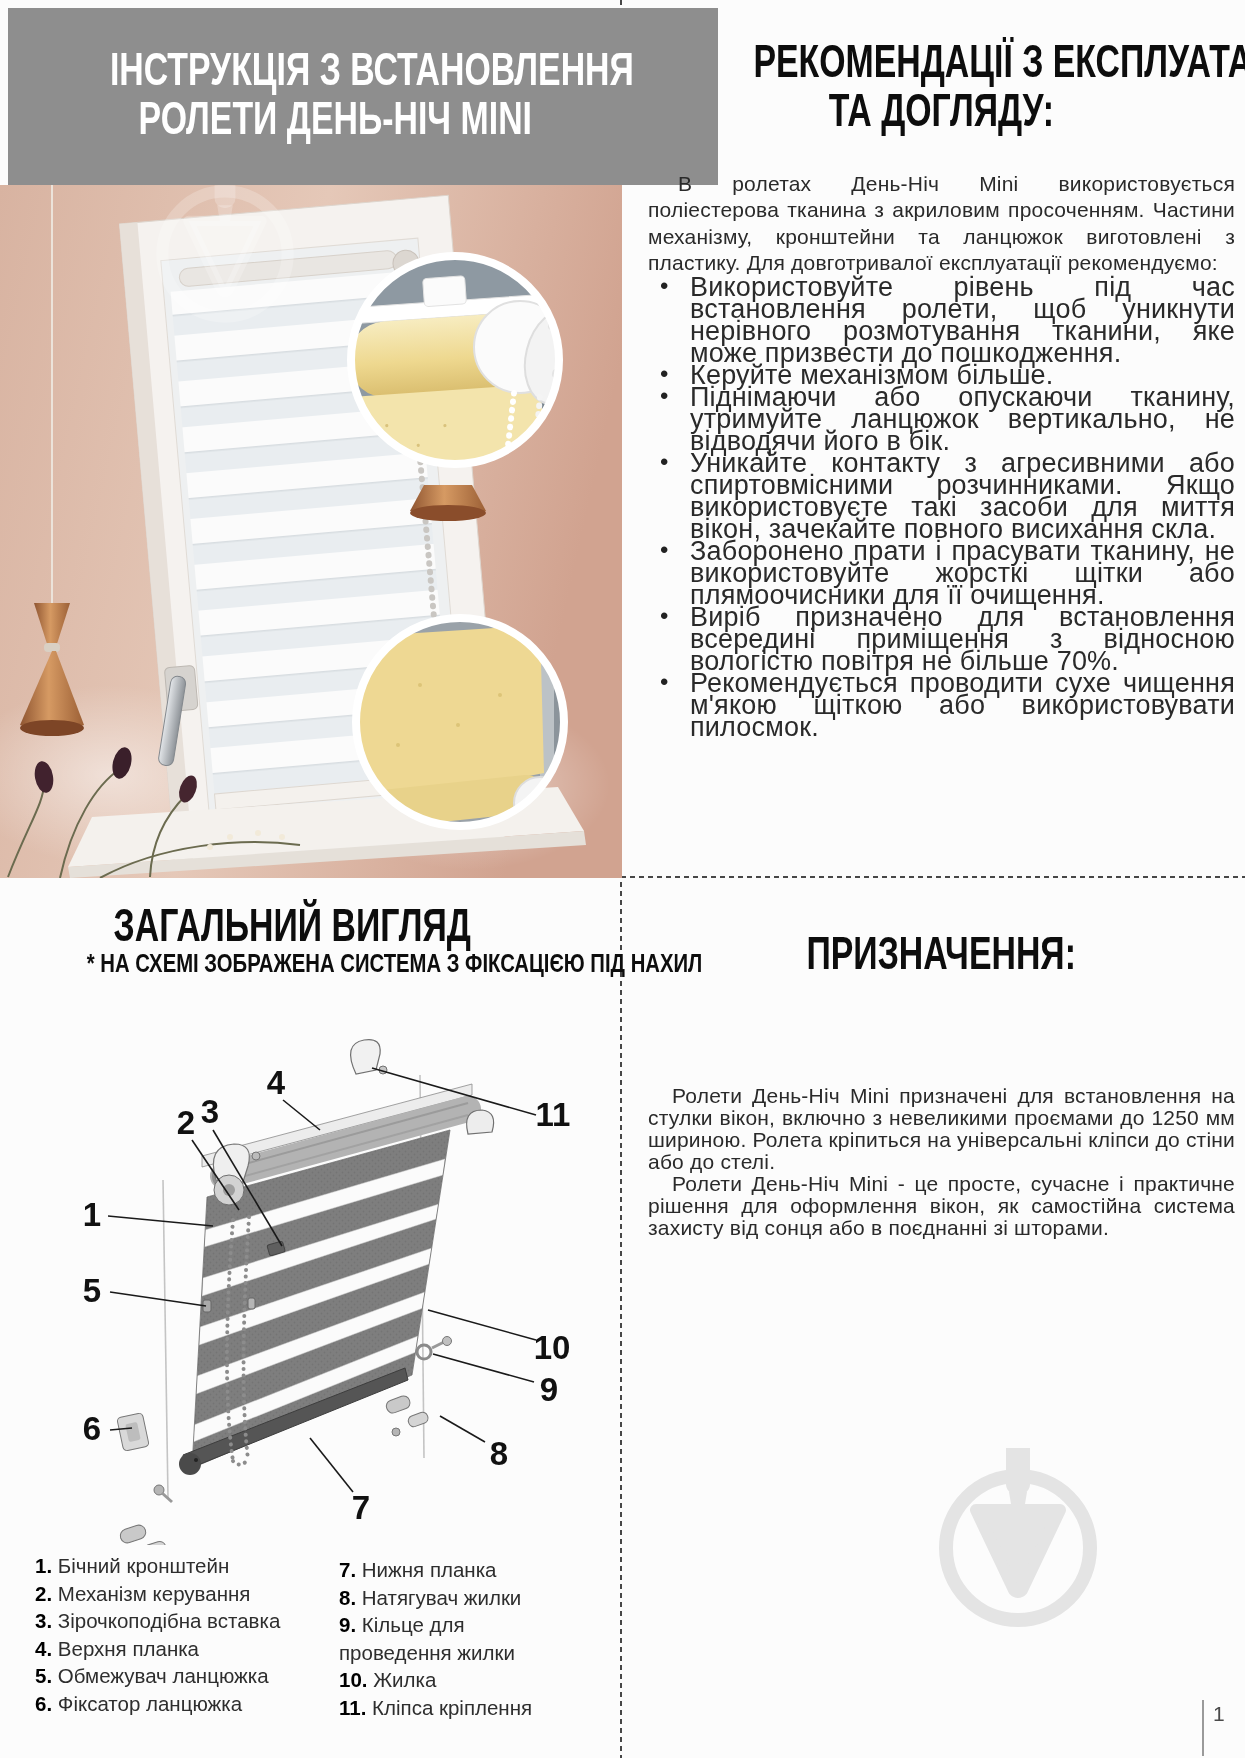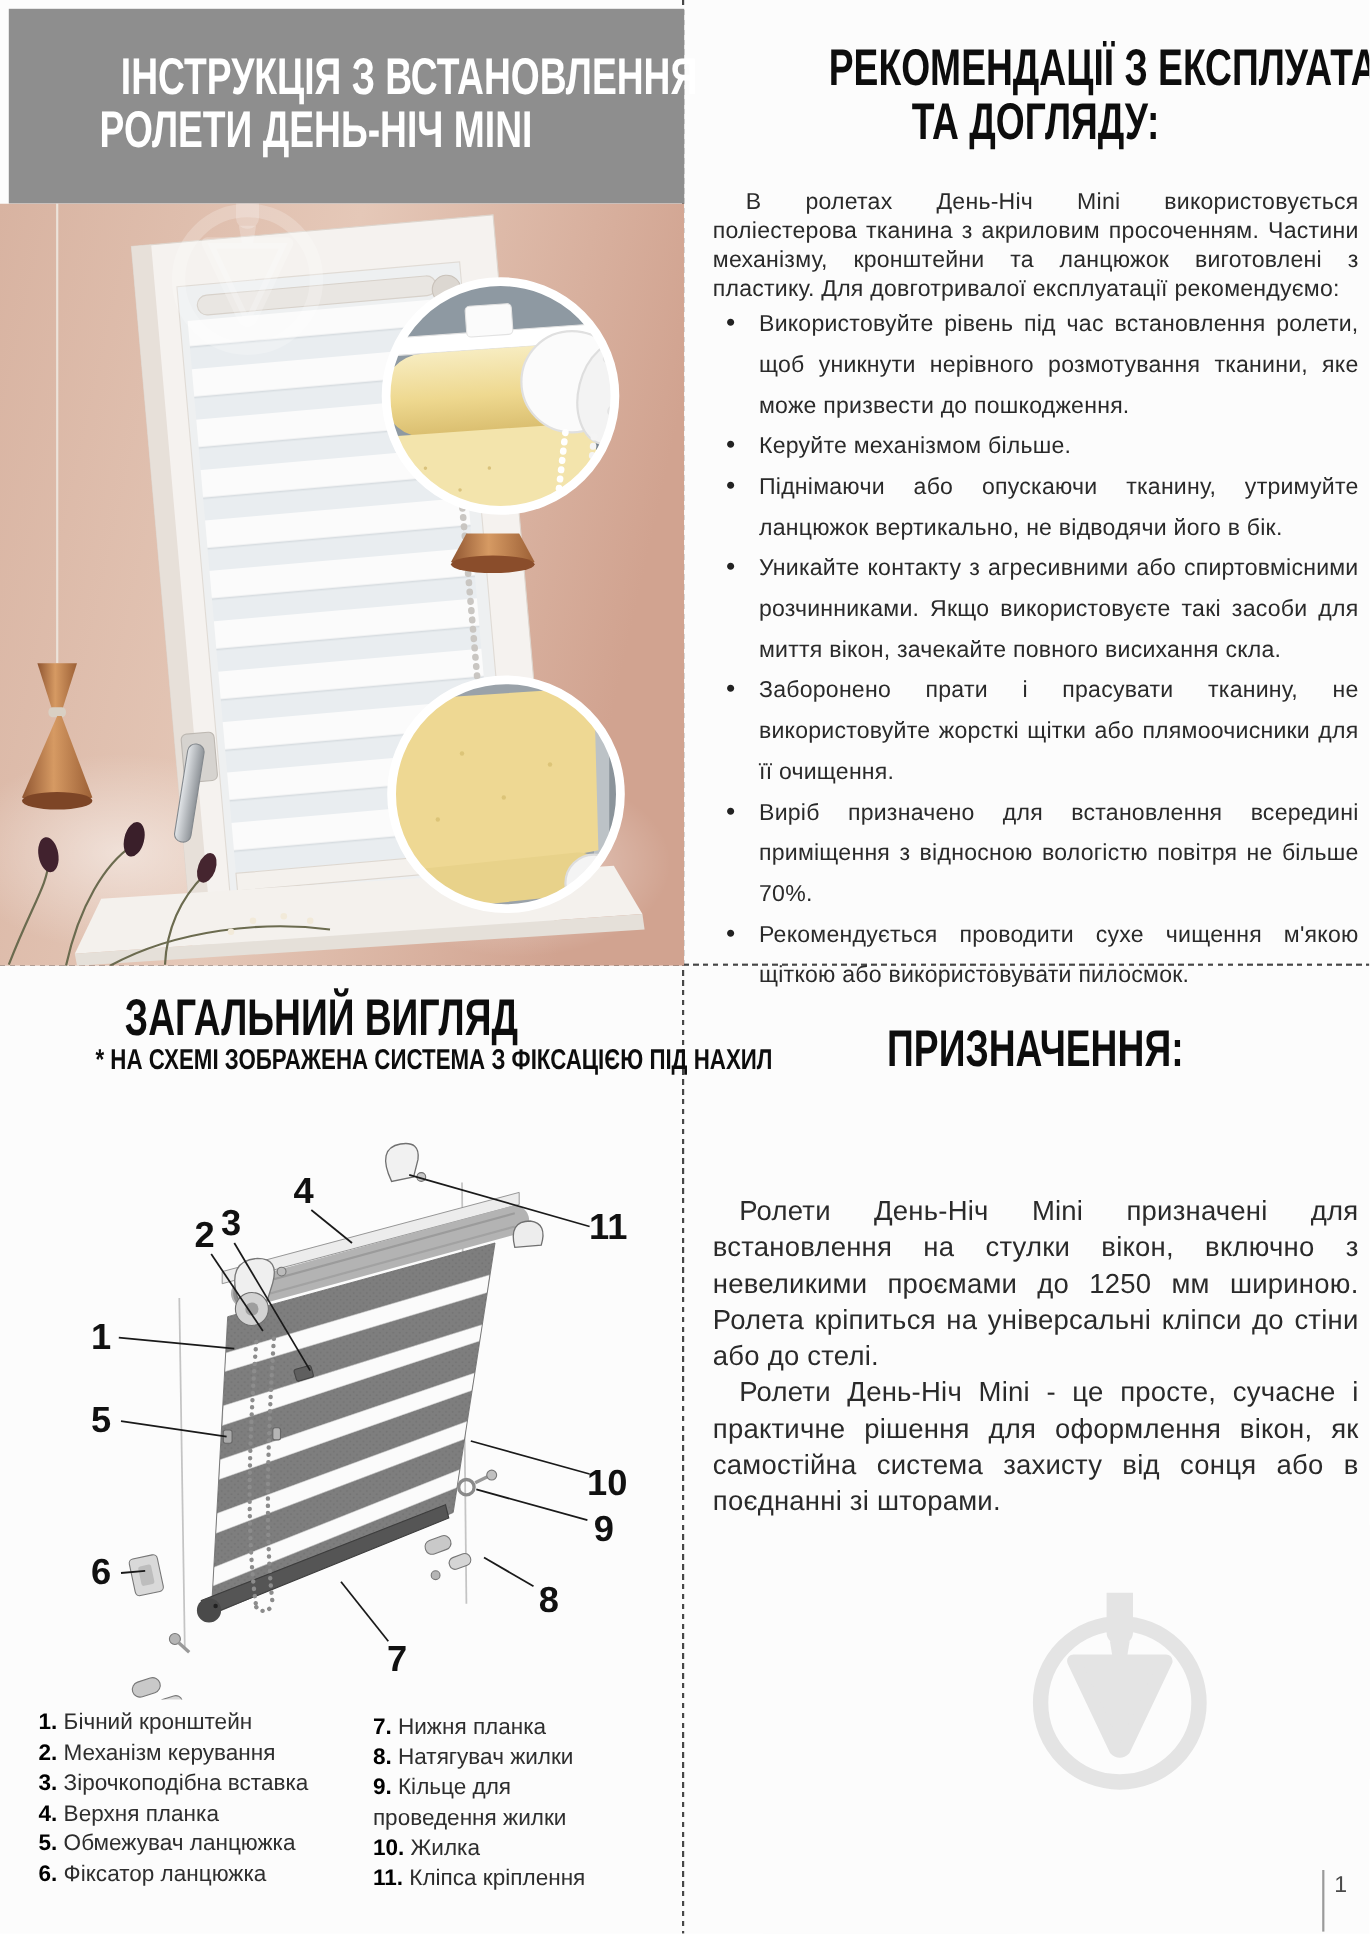--- a/index.html
+++ b/index.html
@@ -13,50 +13,50 @@
          background-image:repeating-linear-gradient(90deg,#474747 0 5px,transparent 5px 9px);}
 
   
   .cond{text-align:center;}
   .cond>span{display:inline-block;transform:scaleX(.72);transform-origin:50% 50%;
              font-weight:700;white-space:nowrap;letter-spacing:0;}
   .h-big>span{font-size:47px;line-height:1.05;color:#0d0d0d;}
   .h-sub>span{font-size:26px;line-height:28px;transform:scaleX(.78);color:#0d0d0d;}
 
   
-  .banner{position:absolute;left:8px;top:8px;width:614px;height:177px;
+  .banner{position:absolute;left:8px;top:8px;width:710px;height:177px;
           background:var(--banner-gray,#8e8e8e);box-sizing:border-box;padding:36px 56px 0 0;}
   .banner .cond>span{color:#ffffff;font-size:47px;line-height:1.05;}
 
   
   .photo{position:absolute;left:0;top:185px;width:622px;height:693px;}
 
   
   .q-tr{position:absolute;left:622px;top:0;width:623px;height:877px;box-sizing:border-box;
         padding:36px 10px 0 26px;}
   .q-tr .intro{margin:36px 0 0 0;font-size:21px;line-height:26.4px;text-align:justify;
                text-indent:30px;letter-spacing:.2px;}
   .care{list-style:none;margin:0;padding:0;}
-  .care li{position:relative;padding-left:42px;font-size:21px;line-height:37px;
+  .care li{position:relative;padding-left:42px;font-size:27px;line-height:22px;
            text-align:justify;letter-spacing:.2px;}
   .care li::before{content:"\2022";position:absolute;left:12px;top:-1px;font-size:24px;color:#222;}
 
   
   .q-bl{position:absolute;left:0;top:878px;width:622px;height:880px;box-sizing:border-box;
         padding:22px 38px 12px 0;}
   .diagram{position:absolute;left:20px;top:152px;}
   .legend-l{position:absolute;left:35px;top:674px;width:320px;}
   .legend-r{position:absolute;left:339px;top:678px;width:215px;}
   .lg-item{font-size:20.5px;line-height:27.5px;color:#2e2e2e;}
   .lg-item b{color:#000;}
 
   
   .q-br{position:absolute;left:622px;top:878px;width:623px;height:880px;box-sizing:border-box;
         padding:50px 10px 0 26px;}
-  .q-br p{margin:0;font-size:25px;line-height:33px;text-align:justify;text-indent:24px;
+  .q-br p{margin:0;font-size:21px;line-height:22px;text-align:justify;text-indent:24px;
           letter-spacing:.2px;}
   .q-br p.first{margin-top:108px;}
 
   
   .wm-br{position:absolute;left:918px;top:1448px;color:var(--watermark-gray,#e4e4e4);}
   .pn-line{position:absolute;left:1202px;top:1700px;width:2px;height:56px;background:#9a9a9a;}
   .pn-num{position:absolute;left:1213px;top:1702px;font-size:21px;color:#4a4a4a;}
 
   svg text.callout{font-family:"Liberation Sans",sans-serif;font-weight:700;font-size:33px;fill:#111;}
 </style>

